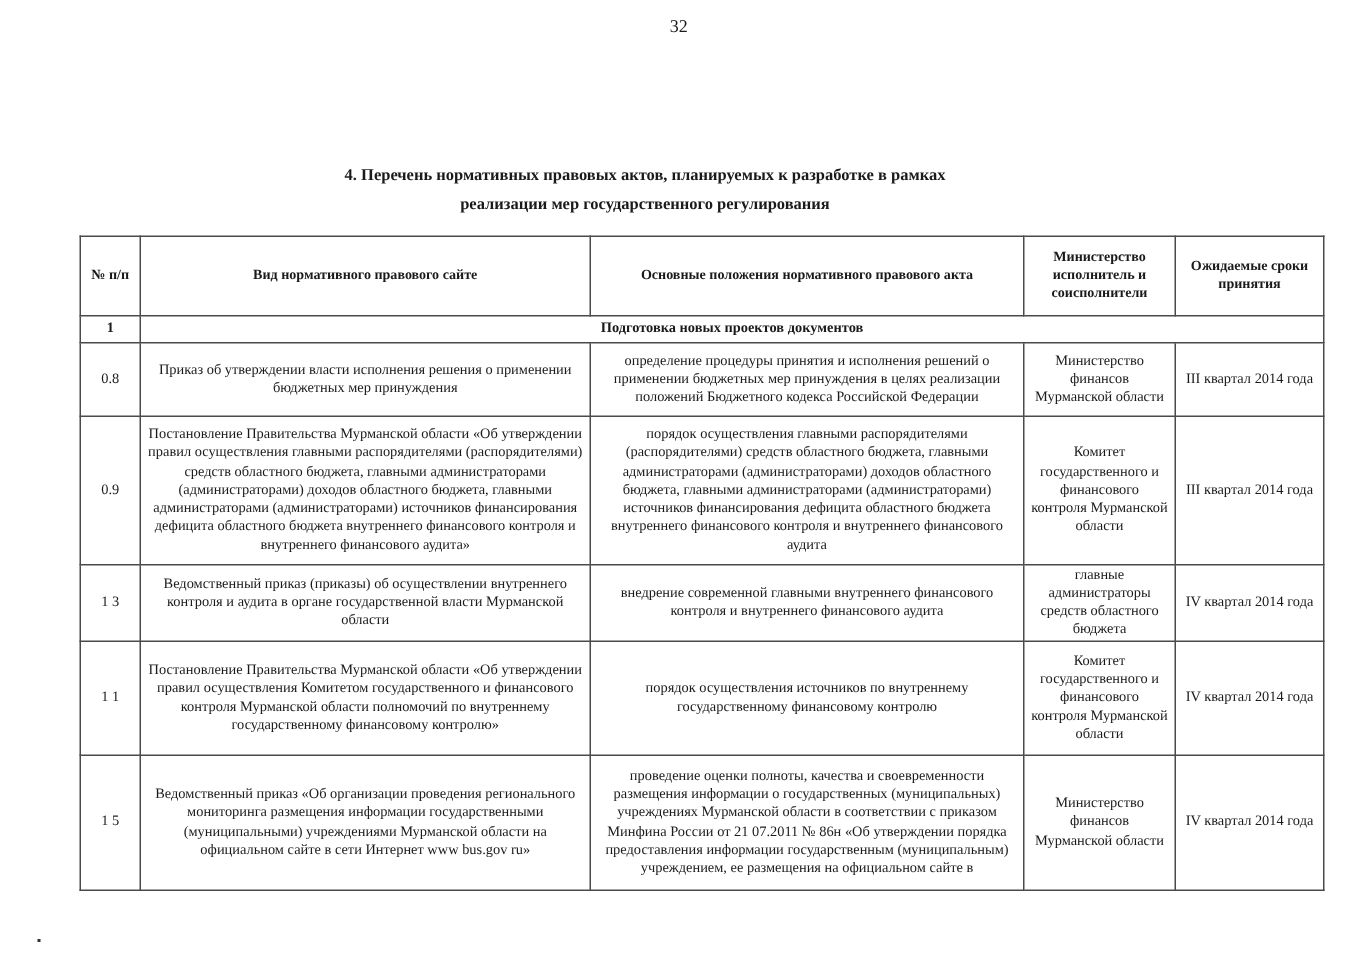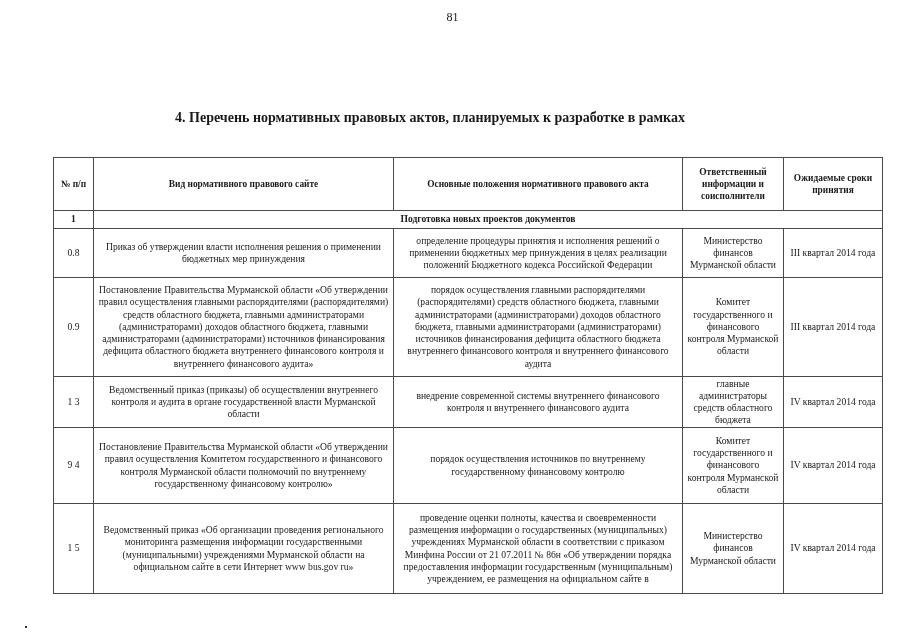--- a/index.html
+++ b/index.html
@@ -1,61 +1,62 @@
 <!DOCTYPE html>
 <html><head>
 <meta charset="utf-8">
 <style>
   html, body { margin:0; padding:0; background:#ffffff; }
   body { width:905px; height:640px; position:relative; overflow:hidden;
          font-family:"Liberation Serif", "DejaVu Serif", serif; color:#1a1a1a; }
   .page-number { position:absolute; top:10px; left:0; width:905px; text-align:center;
                  font-size:12px; }
   .title { position:absolute; top:108px; left:0; width:860px; text-align:center;
-           font-weight:bold; font-size:14px; line-height:19px; }
+           font-weight:bold; font-size:11px; line-height:19px; }
   table.acts { position:absolute; left:53px; top:157px; width:829px;
                border-collapse:collapse; table-layout:fixed; }
   table.acts td, table.acts th { border:1px solid #4a4a4a; text-align:center;
                vertical-align:middle; font-size:9.6px; line-height:12.2px; padding:0 4px; }
   table.acts th { font-weight:bold; font-size:9.4px; }
   .c1{width:40px;} .c2{width:300px;} .c3{width:289px;} .c4{width:101px;} .c5{width:99px;}
   .section-num { font-weight:bold; font-size:10.5px; }
   .section-title { text-align:center; font-weight:bold; font-size:9.6px; }
   tr.hdr { height:53px; }
   tr.sec { height:18px; }
   tr.r11 { height:49px; }
   tr.r12 { height:99px; }
   tr.r13 { height:51px; }
   tr.r14 { height:76px; }
   tr.r15 { height:90px; }
   .speck { position:absolute; left:25px; top:626px; width:2px; height:2px; background:#333; }
 </style>
 </head>
 <body>
 
-<div class="page-number">81</div>
+<div class="page-number">32</div>
 
 <div class="title">
   <div>4. Перечень нормативных правовых актов, планируемых к разработке в рамках</div>
+  <div>реализации мер государственного регулирования</div>
 </div>
 
 <table class="acts">
   <colgroup>
     <col class="c1">
       <col class="c2">
       <col class="c3">
       <col class="c4">
       <col class="c5">
   </colgroup>
   <tbody>
       <tr class="hdr">
     <th>№ п/п</th>
     <th>Вид нормативного правового сайте</th>
     <th>Основные положения нормативного правового акта</th>
-    <th>Ответственный информации и соисполнители</th>
+    <th>Министерство исполнитель и соисполнители</th>
     <th>Ожидаемые сроки принятия</th>
   </tr>
   <tr class="sec">
     <td class="section-num">1</td>
     <td class="section-title" colspan="4">Подготовка новых проектов документов</td>
   </tr>
   <tr class="r11">
     <td>0.8</td>
     <td>Приказ об утверждении власти исполнения решения о применении бюджетных мер принуждения</td>
     <td>определение процедуры принятия и исполнения решений о применении бюджетных мер принуждения в целях реализации положений Бюджетного кодекса Российской Федерации</td>
@@ -65,26 +66,26 @@
   <tr class="r12">
     <td>0.9</td>
     <td>Постановление Правительства Мурманской области «Об утверждении правил осуществления главными распорядителями (распорядителями) средств областного бюджета, главными администраторами (администраторами) доходов областного бюджета, главными администраторами (администраторами) источников финансирования дефицита областного бюджета внутреннего финансового контроля и внутреннего финансового аудита»</td>
     <td>порядок осуществления главными распорядителями (распорядителями) средств областного бюджета, главными администраторами (администраторами) доходов областного бюджета, главными администраторами (администраторами) источников финансирования дефицита областного бюджета внутреннего финансового контроля и внутреннего финансового аудита</td>
     <td>Комитет государственного и финансового контроля Мурманской области</td>
     <td>III квартал 2014 года</td>
   </tr>
   <tr class="r13">
     <td>1 3</td>
     <td>Ведомственный приказ (приказы) об осуществлении внутреннего контроля и аудита в органе государственной власти Мурманской области</td>
-    <td>внедрение современной системы внутреннего финансового контроля и внутреннего финансового аудита</td>
+    <td>внедрение современной главными внутреннего финансового контроля и внутреннего финансового аудита</td>
     <td>главные администраторы средств областного бюджета</td>
     <td>IV квартал 2014 года</td>
   </tr>
   <tr class="r14">
-    <td>9 4</td>
+    <td>1 1</td>
     <td>Постановление Правительства Мурманской области «Об утверждении правил осуществления Комитетом государственного и финансового контроля Мурманской области полномочий по внутреннему государственному финансовому контролю»</td>
     <td>порядок осуществления источников по внутреннему государственному финансовому контролю</td>
     <td>Комитет государственного и финансового контроля Мурманской области</td>
     <td>IV квартал 2014 года</td>
   </tr>
   <tr class="r15">
     <td>1 5</td>
     <td>Ведомственный приказ «Об организации проведения регионального мониторинга размещения информации государственными (муниципальными) учреждениями Мурманской области на официальном сайте в сети Интернет www bus.gov ru»</td>
     <td>проведение оценки полноты, качества и своевременности размещения информации о государственных (муниципальных) учреждениях Мурманской области в соответствии с приказом Минфина России от 21 07.2011 № 86н «Об утверждении порядка предоставления информации государственным (муниципальным) учреждением, ее размещения на официальном сайте в</td>
     <td>Министерство финансов Мурманской области</td>

